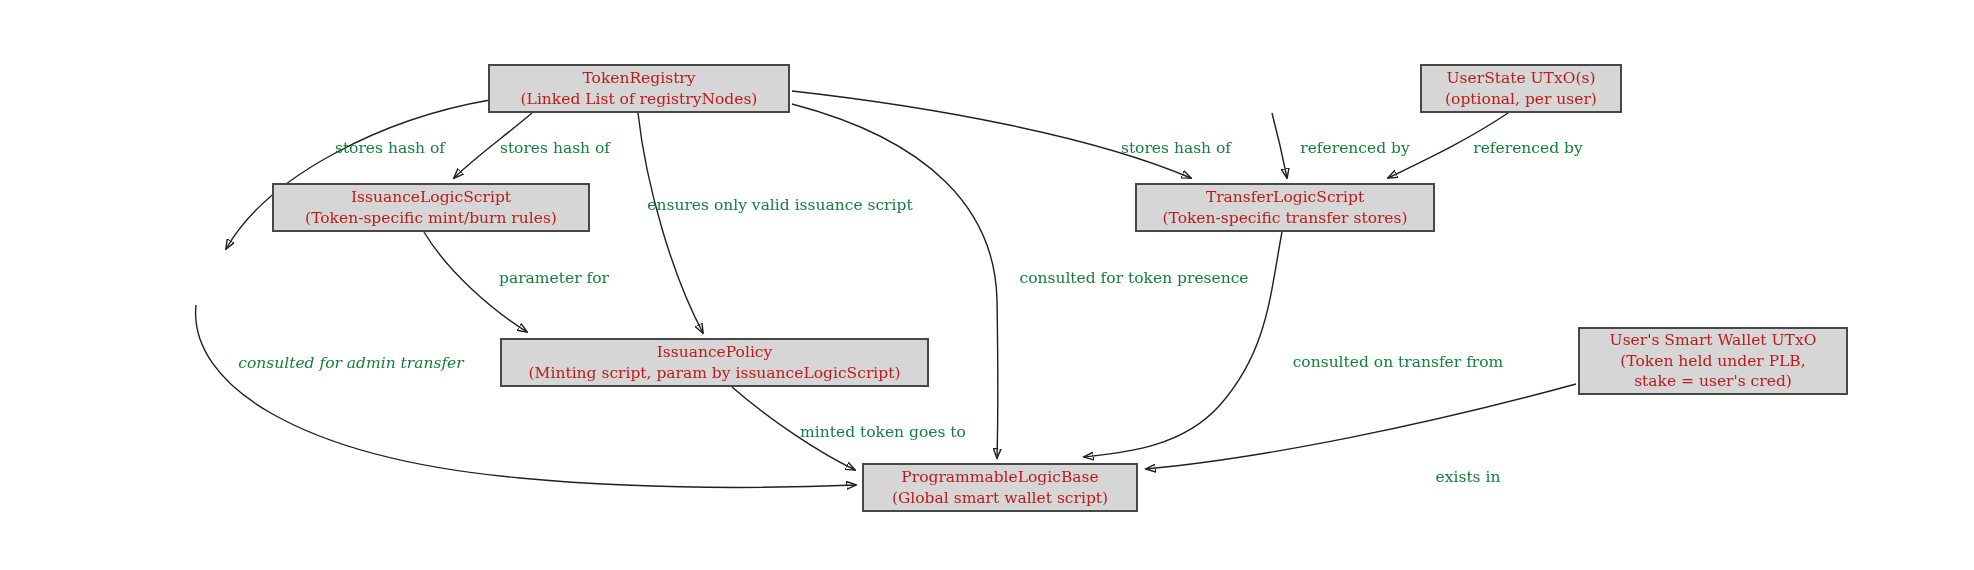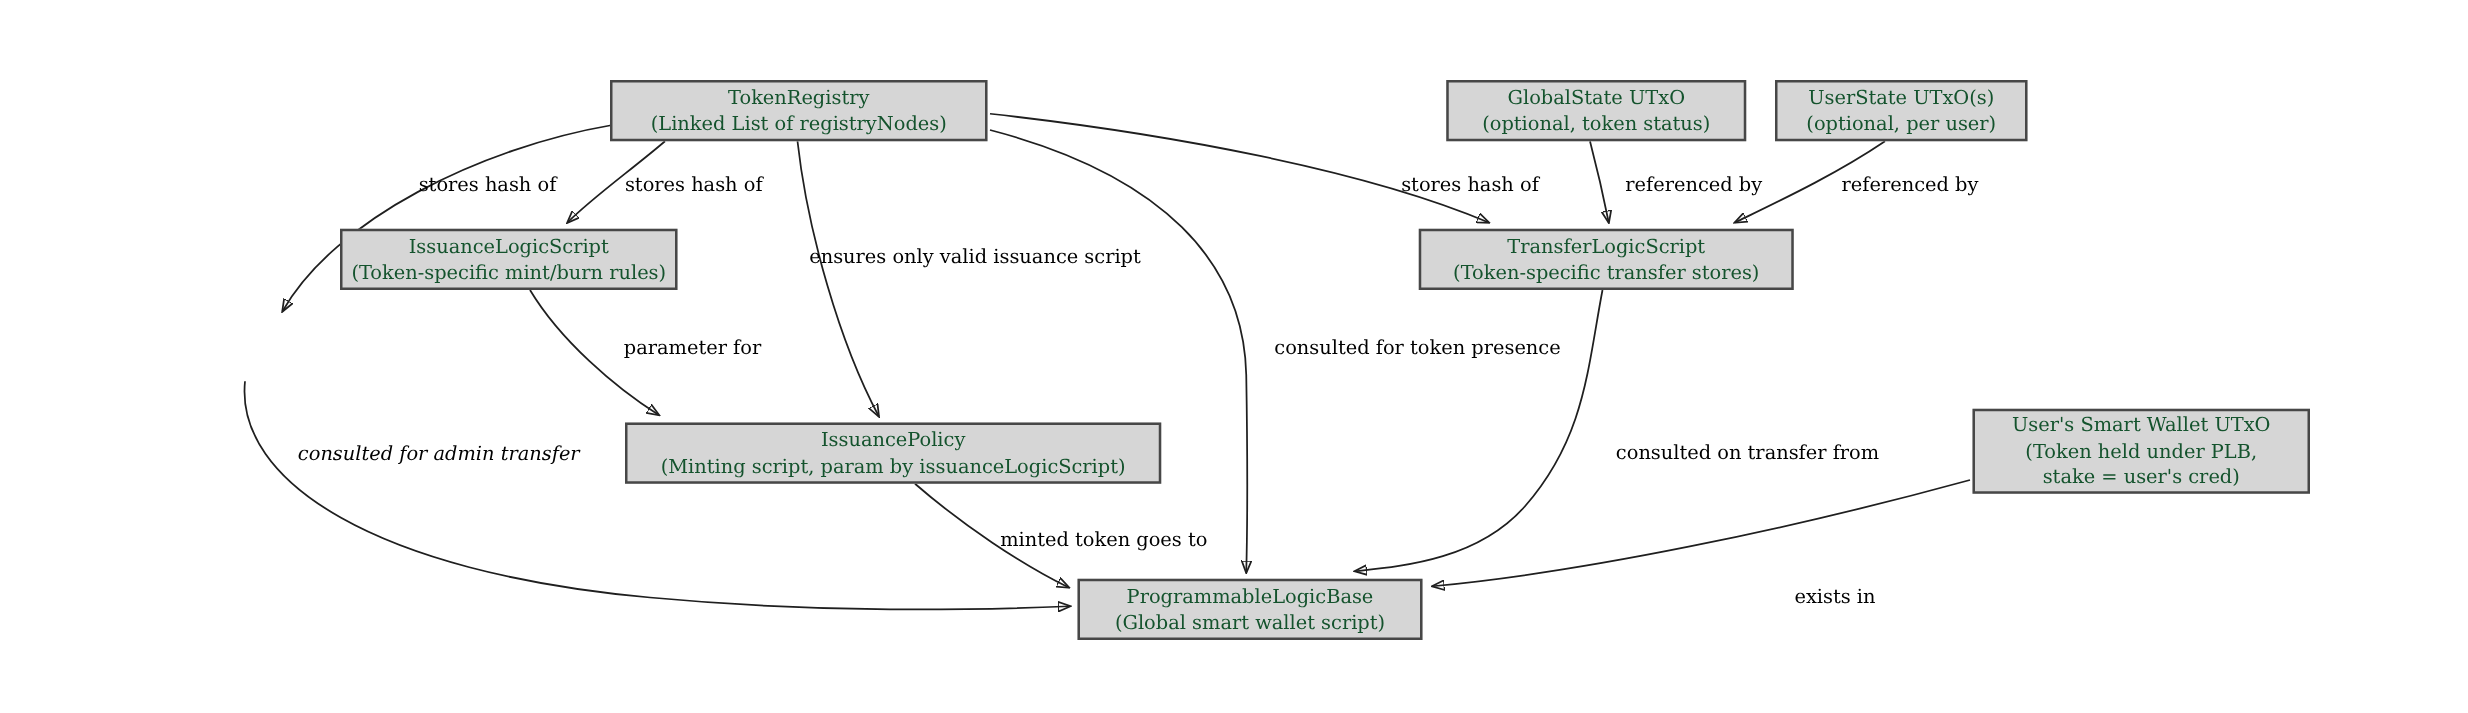--- a/index.html
+++ b/index.html
@@ -32,28 +32,28 @@
     box-sizing: border-box;
     background: #d6d6d6;
     border: 2px solid #474747;
     display: flex;
     align-items: center;
     justify-content: center;
     text-align: center;
     white-space: pre-line;
     font-size: 15.5px;
     line-height: 1.32;
-    color: #14532d;
+    color: #b91c1c;
   }
   .edge-label {
     position: absolute;
     transform: translate(-50%, -50%);
     white-space: nowrap;
     font-size: 15.5px;
-    color: #000000;
+    color: #15803d;
     text-align: center;
   }
 </style>
 </head>
 <body>
 
 <div id="canvas">
 
   <svg id="edges-svg" viewBox="0 0 1974 570">
     <defs>
@@ -70,25 +70,23 @@
     <path d="M 424 232 C 448 272, 492 310, 527 332" marker-end="url(#arrow)"></path>
     <path d="M 792 104 C 930 140, 995 210, 997 300 C 998 360, 998 420, 997 458" marker-end="url(#arrow)"></path>
     <path d="M 196 305 C 188 385, 300 458, 520 478 C 660 491, 780 488, 856 485" marker-end="url(#arrow)"></path>
     <path d="M 1282 232 C 1270 295, 1268 350, 1220 405 C 1182 448, 1122 453, 1084 457" marker-end="url(#arrow)"></path>
     <path d="M 732 387 C 770 420, 818 452, 855 470" marker-end="url(#arrow)"></path>
     <path d="M 1576 384 C 1430 424, 1265 458, 1146 469" marker-end="url(#arrow)"></path>
   </svg>
 
   <div class="node" style="left:488px; top:64px; width:302px; height:49px;">TokenRegistry
 (Linked List of registryNodes)</div>
-  <div class="node" style="left:1157px; top:64px; width:240px; height:49px;">GlobalState UTxO
-(optional, token status)</div>
   <div class="node" style="left:1420px; top:64px; width:202px; height:49px;">UserState UTxO(s)
 (optional, per user)</div>
-  <div class="node" style="left:272px; top:183px; width:270px; height:49px;">IssuanceLogicScript
+  <div class="node" style="left:272px; top:183px; width:318px; height:49px;">IssuanceLogicScript
 (Token-specific mint/burn rules)</div>
   <div class="node" style="left:1135px; top:183px; width:300px; height:49px;">TransferLogicScript
 (Token-specific transfer stores)</div>
   <div class="node" style="left:500px; top:338px; width:429px; height:49px;">IssuancePolicy
 (Minting script, param by issuanceLogicScript)</div>
   <div class="node" style="left:862px; top:463px; width:276px; height:49px;">ProgrammableLogicBase
 (Global smart wallet script)</div>
   <div class="node" style="left:1578px; top:327px; width:270px; height:68px;">User's Smart Wallet UTxO
 (Token held under PLB,
 stake = user's cred)</div>

